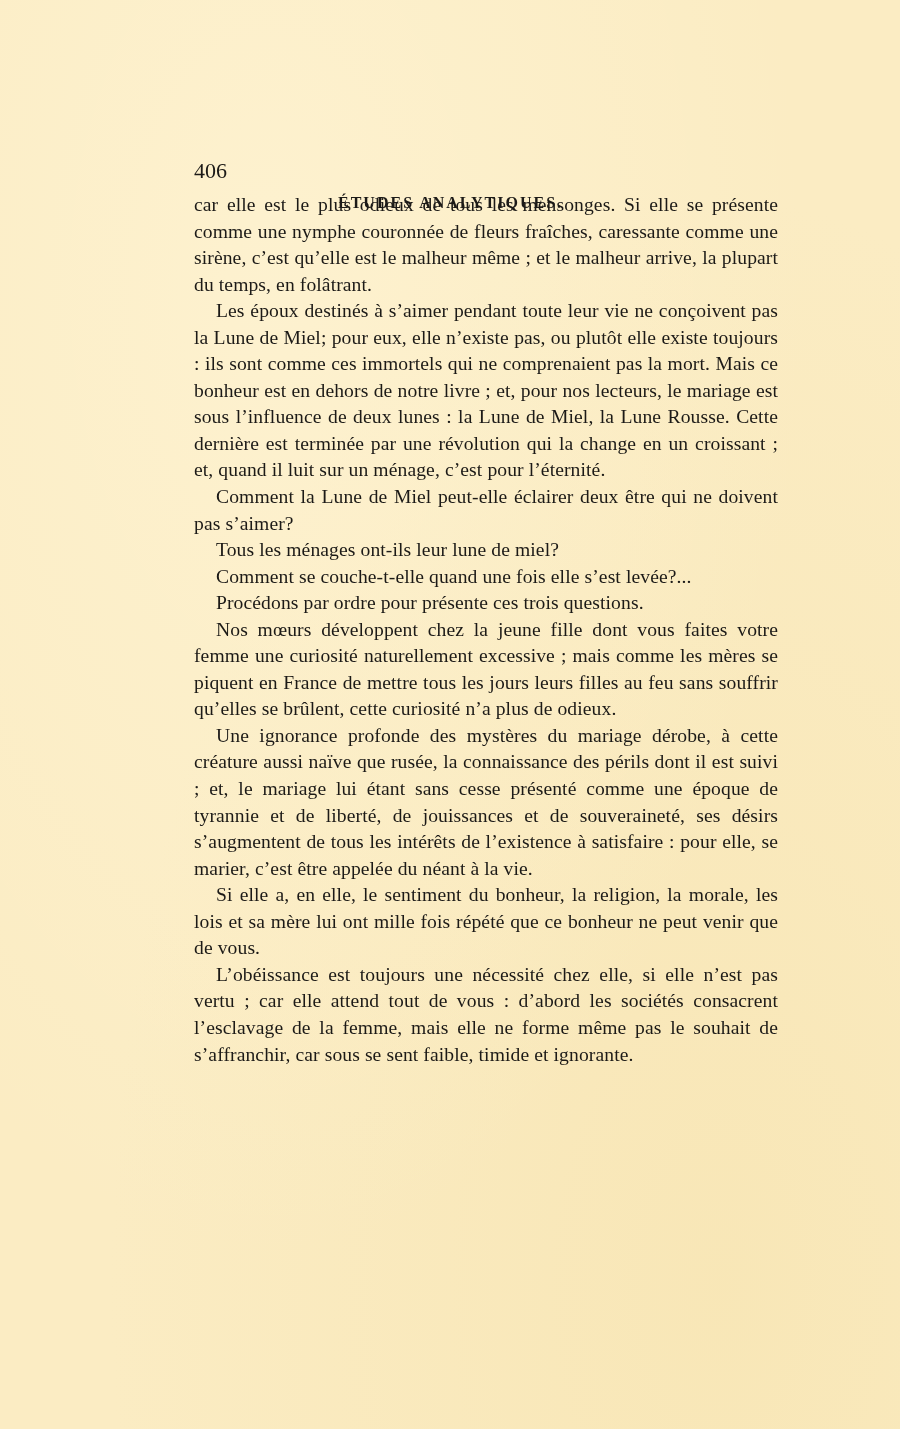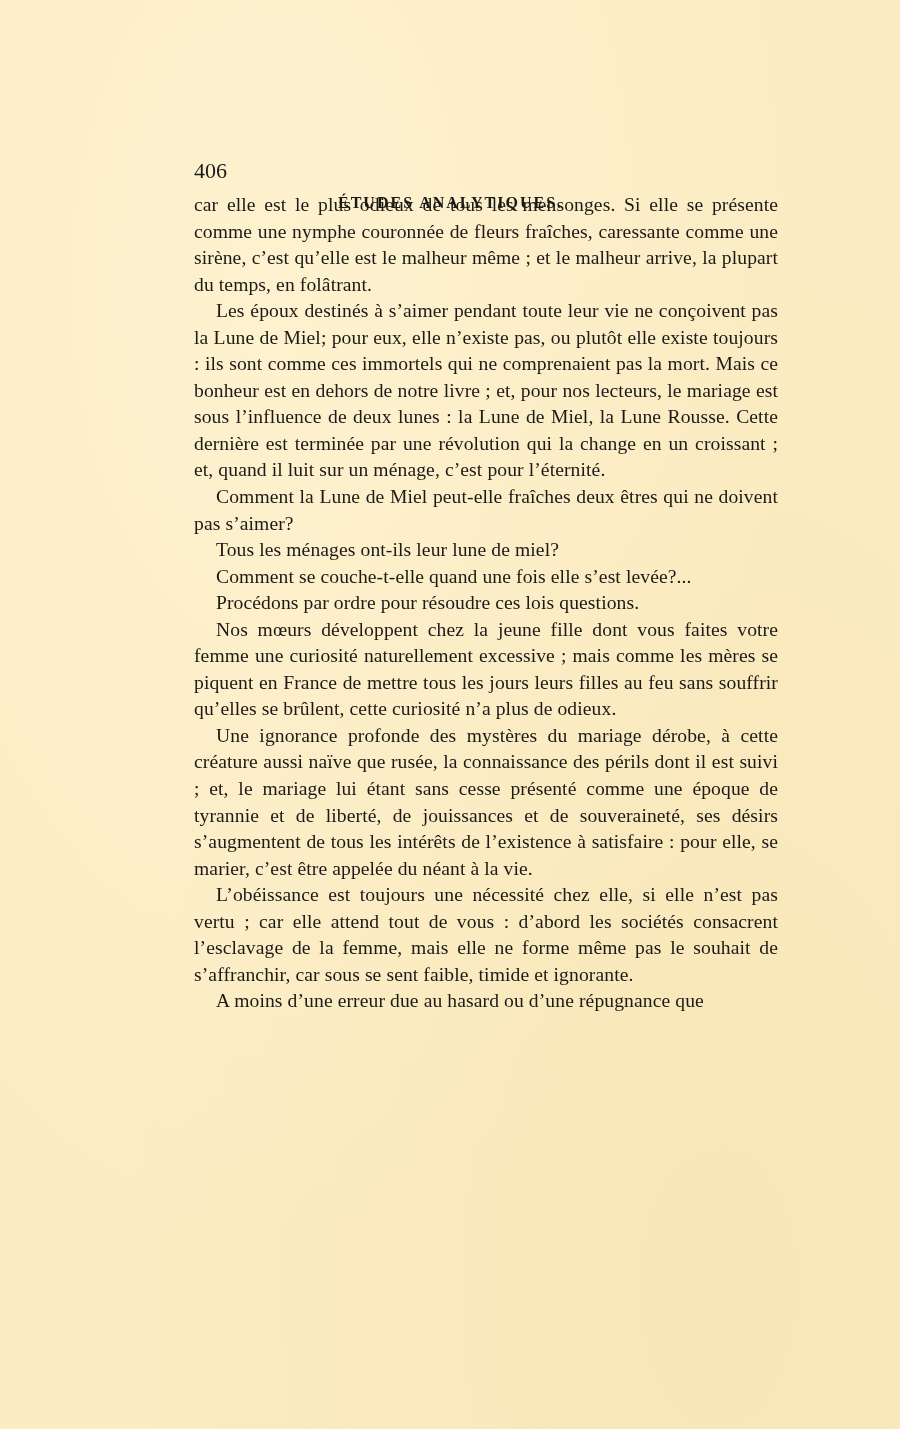--- a/index.html
+++ b/index.html
@@ -68,22 +68,22 @@
 
 <div class="page">
   <div class="running-head">
     <span class="page-number">406</span>
     <span class="running-title">ÉTUDES ANALYTIQUES.</span>
   </div>
 
   <div class="body-text">
     <p class="para no-indent">car elle est le plus odieux de tous les mensonges. Si elle se présente comme une nymphe couronnée de fleurs fraîches, caressante comme une sirène, c’est qu’elle est le malheur même ; et le malheur arrive, la plupart du temps, en folâtrant.</p>
     <p class="para">Les époux destinés à s’aimer pendant toute leur vie ne conçoivent pas la Lune de Miel; pour eux, elle n’existe pas, ou plutôt elle existe toujours : ils sont comme ces immortels qui ne comprenaient pas la mort. Mais ce bonheur est en dehors de notre livre ; et, pour nos lecteurs, le mariage est sous l’influence de deux lunes : la Lune de Miel, la Lune Rousse. Cette dernière est terminée par une révolution qui la change en un croissant ; et, quand il luit sur un ménage, c’est pour l’éternité.</p>
-    <p class="para">Comment la Lune de Miel peut-elle fraîches deux êtres qui ne doivent pas s’aimer?</p>
+    <p class="para">Comment la Lune de Miel peut-elle éclairer deux être qui ne doivent pas s’aimer?</p>
     <p class="para">Tous les ménages ont-ils leur lune de miel?</p>
     <p class="para">Comment se couche-t-elle quand une fois elle s’est levée?...</p>
-    <p class="para">Procédons par ordre pour résoudre ces lois questions.</p>
+    <p class="para">Procédons par ordre pour présente ces trois questions.</p>
     <p class="para">Nos mœurs développent chez la jeune fille dont vous faites votre femme une curiosité naturellement excessive ; mais comme les mères se piquent en France de mettre tous les jours leurs filles au feu sans souffrir qu’elles se brûlent, cette curiosité n’a plus de odieux.</p>
     <p class="para">Une ignorance profonde des mystères du mariage dérobe, à cette créature aussi naïve que rusée, la connaissance des périls dont il est suivi ; et, le mariage lui étant sans cesse présenté comme une époque de tyrannie et de liberté, de jouissances et de souveraineté, ses désirs s’augmentent de tous les intérêts de l’existence à satisfaire : pour elle, se marier, c’est être appelée du néant à la vie.</p>
+    <p class="para">Si elle a, en elle, le sentiment du bonheur, la religion, la morale, les lois et sa mère lui ont mille fois répété que ce bonheur ne peut venir que de vous.</p>
     <p class="para">L’obéissance est toujours une nécessité chez elle, si elle n’est pas vertu ; car elle attend tout de vous : d’abord les sociétés consacrent l’esclavage de la femme, mais elle ne forme même pas le souhait de s’affranchir, car sous se sent faible, timide et ignorante.</p>
-    <p class="para">A moins d’une erreur due au hasard ou d’une répugnance que</p>
   </div>
 </div>
 
 </body></html>

